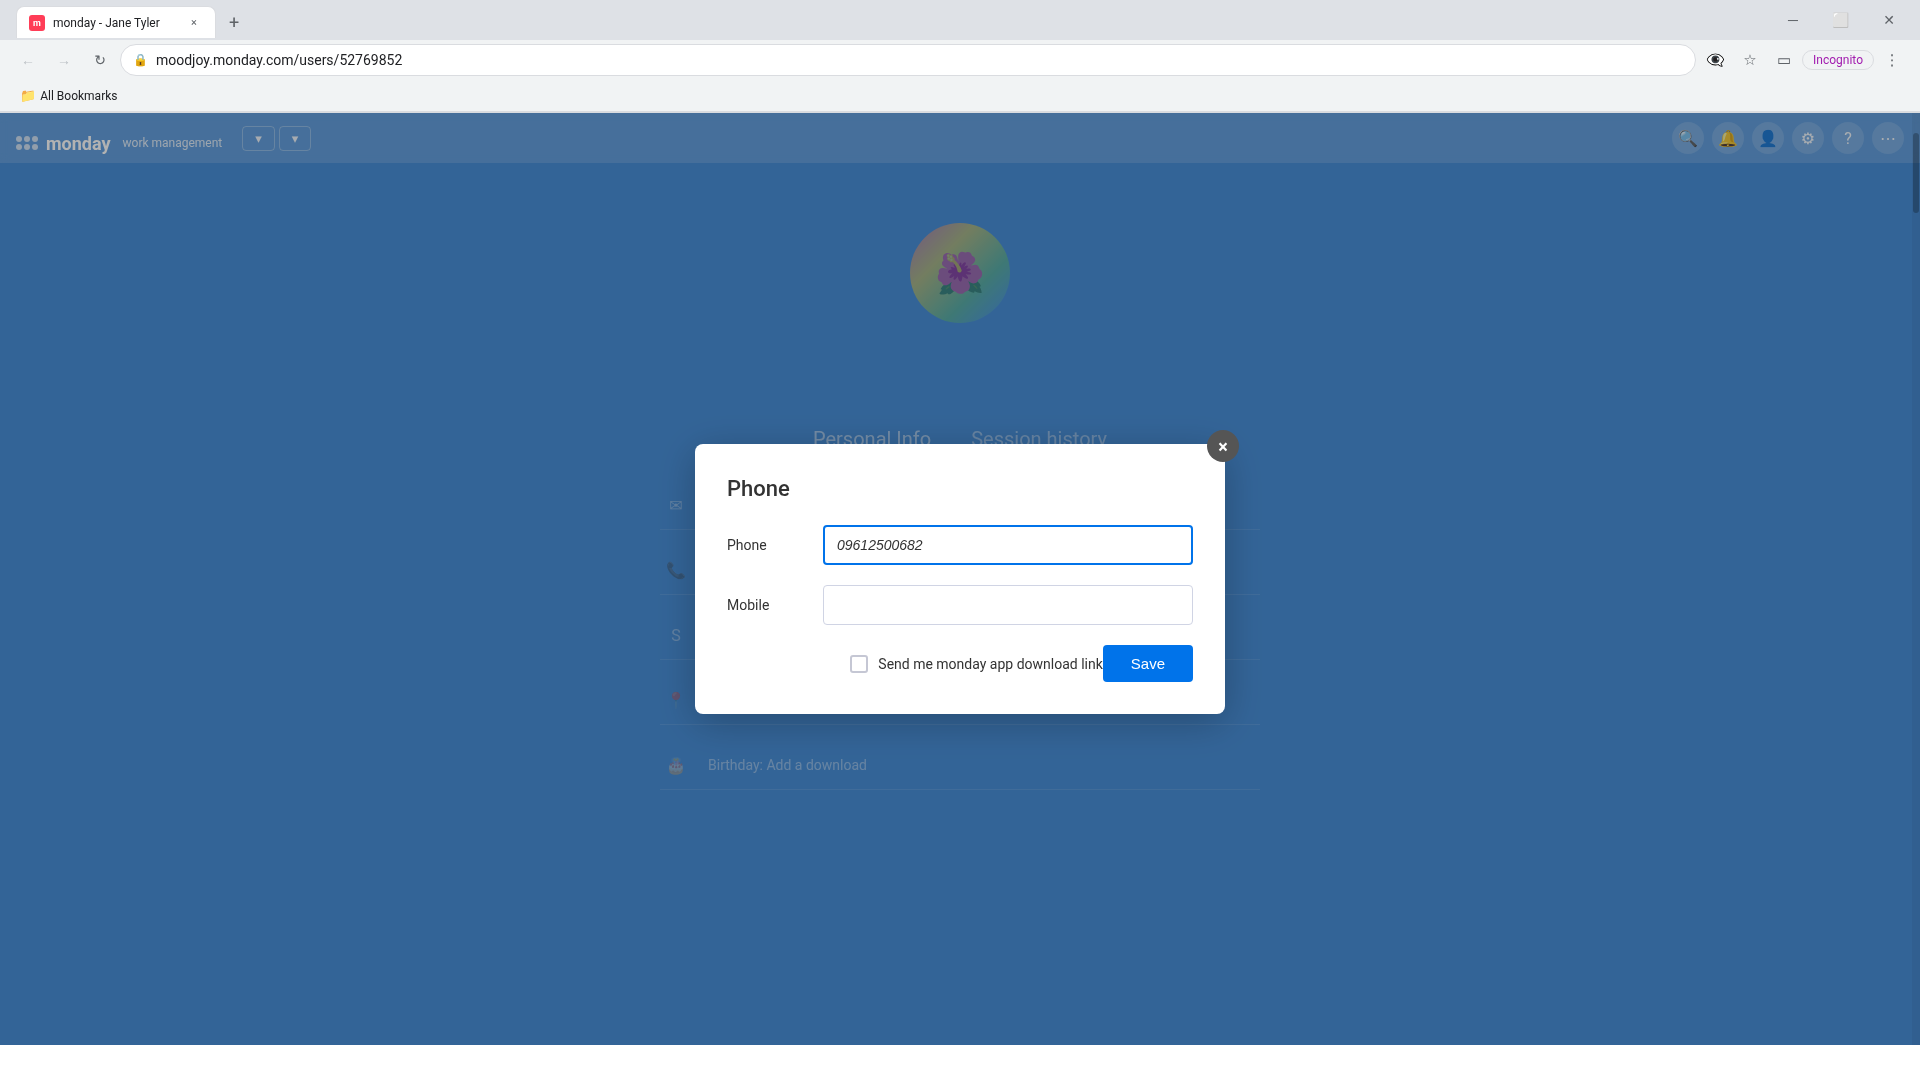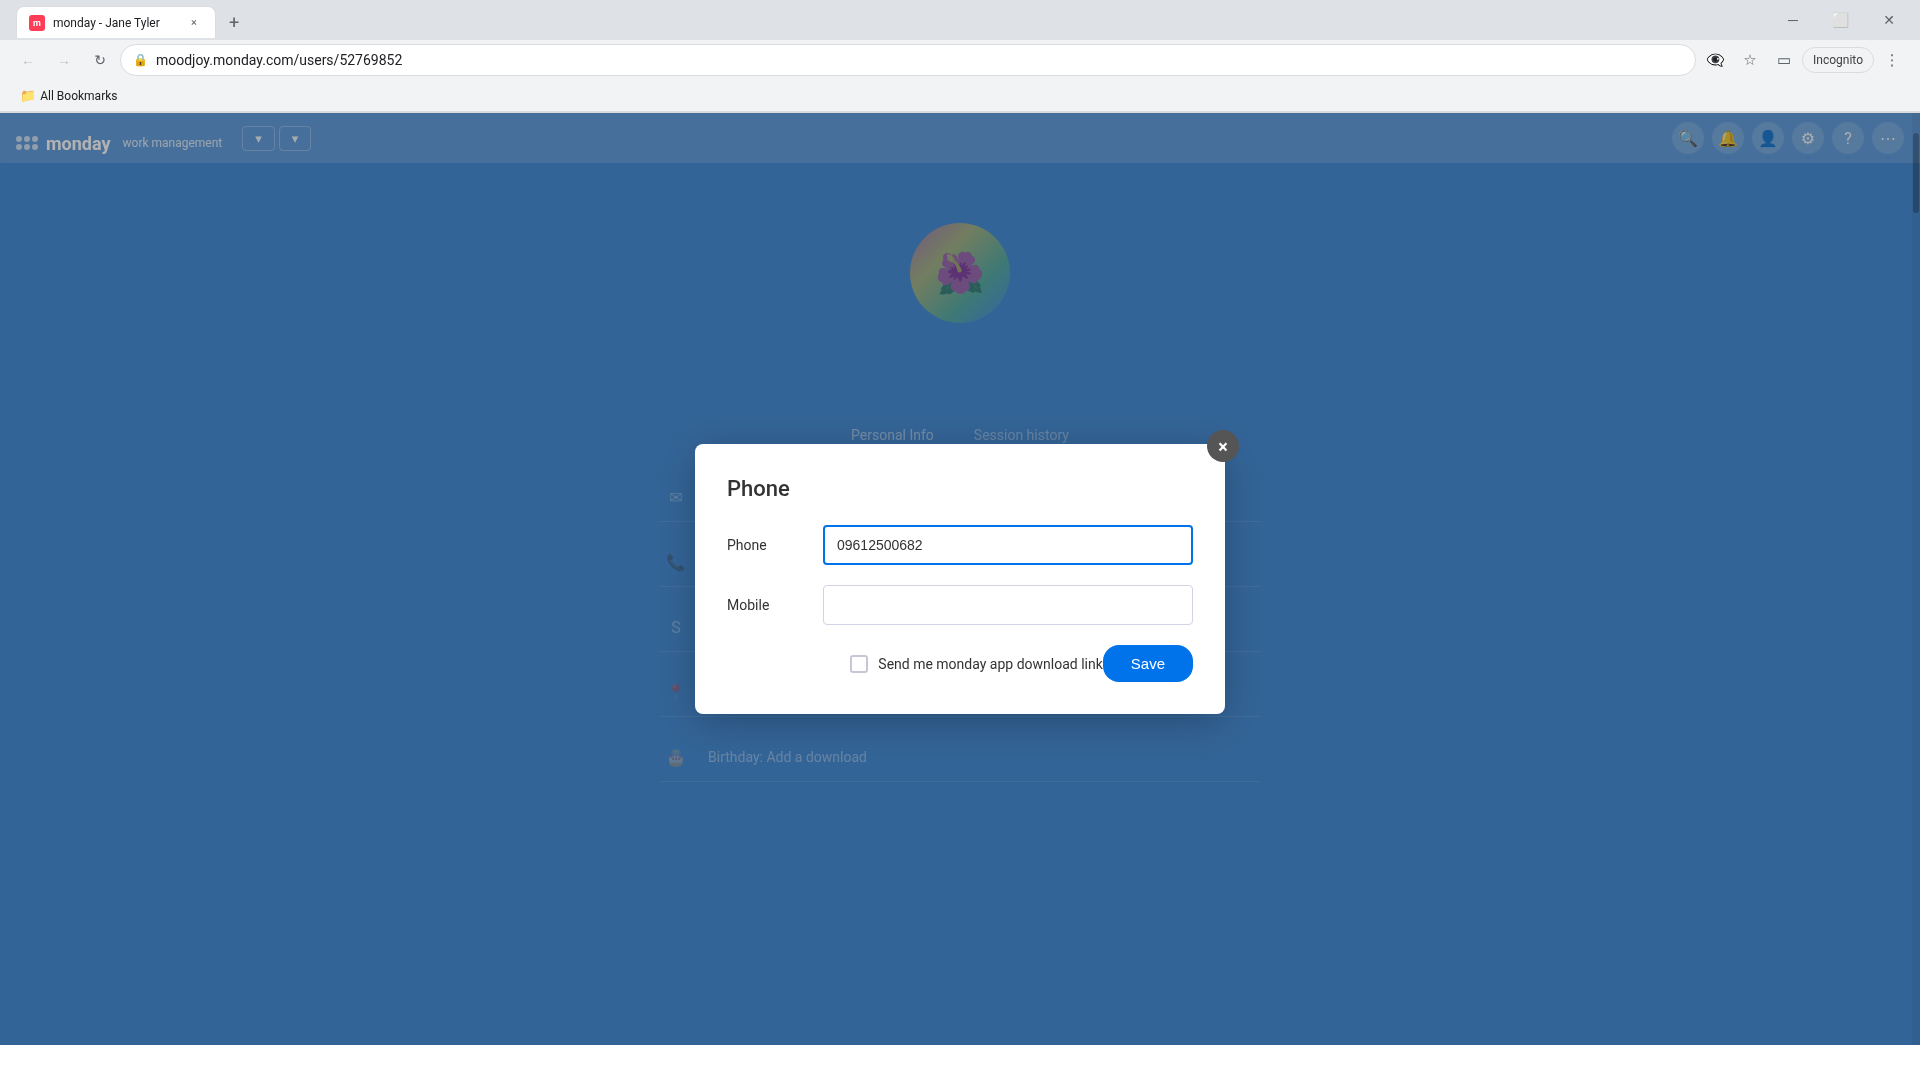--- a/index.html
+++ b/index.html
@@ -154,30 +154,30 @@
       height: 32px;
       border-radius: 50%;
       display: flex;
       align-items: center;
       justify-content: center;
       cursor: pointer;
       color: #5f6368;
       font-size: 15px;
     }
     .profile-btn {
-      height: 26px;
+      height: 20px;
       border-radius: 13px;
       border: 1px solid #dadce0;
       padding: 0 10px;
       display: flex;
       align-items: center;
       gap: 6px;
       font-size: 12px;
       cursor: pointer;
-      color: #404040;
+      color: #a21caf;
     }
     .bookmarks-bar {
       height: 32px;
       background: #f1f3f4;
       border-bottom: 1px solid #dadce0;
       display: flex;
       align-items: center;
       padding: 0 12px;
       gap: 2px;
       font-size: 12px;
@@ -291,21 +291,21 @@
       font-size: 40px;
       margin-bottom: 16px;
     }
     .profile-tabs-bg {
       display: flex;
       gap: 0;
       margin-top: 80px;
     }
     .profile-tab-bg {
       padding: 8px 20px;
-      font-size: 14px;
+      font-size: 20px;
       color: rgba(255,255,255,0.8);
       border-bottom: 2px solid transparent;
       cursor: pointer;
     }
     .profile-tab-bg.active { border-bottom-color: #fff; color: #fff; }
     .profile-info-bg {
       width: 600px;
       margin-top: 20px;
       display: flex;
       flex-direction: column;
@@ -390,20 +390,21 @@
     }
     .form-input {
       flex: 1;
       height: 40px;
       border: 2px solid #0073ea;
       border-radius: 4px;
       padding: 0 12px;
       font-size: 14px;
       color: #333;
       outline: none;
+      font-style: italic;
     }
     .form-input.empty {
       border: 1px solid #d0d4e4;
     }
     .modal-footer {
       display: flex;
       align-items: center;
       justify-content: flex-end;
       margin-top: 12px;
     }
@@ -426,21 +427,21 @@
       border-color: #0073ea;
     }
     .checkbox-label {
       font-size: 14px;
       color: #333;
     }
     .save-btn {
       background: #0073ea;
       color: #fff;
       border: none;
-      border-radius: 16px;
+      border-radius: 4px;
       padding: 10px 28px;
       font-size: 15px;
       font-weight: 500;
       cursor: pointer;
     }
 
     
     .right-scrollbar {
       position: absolute;
       right: 0;

